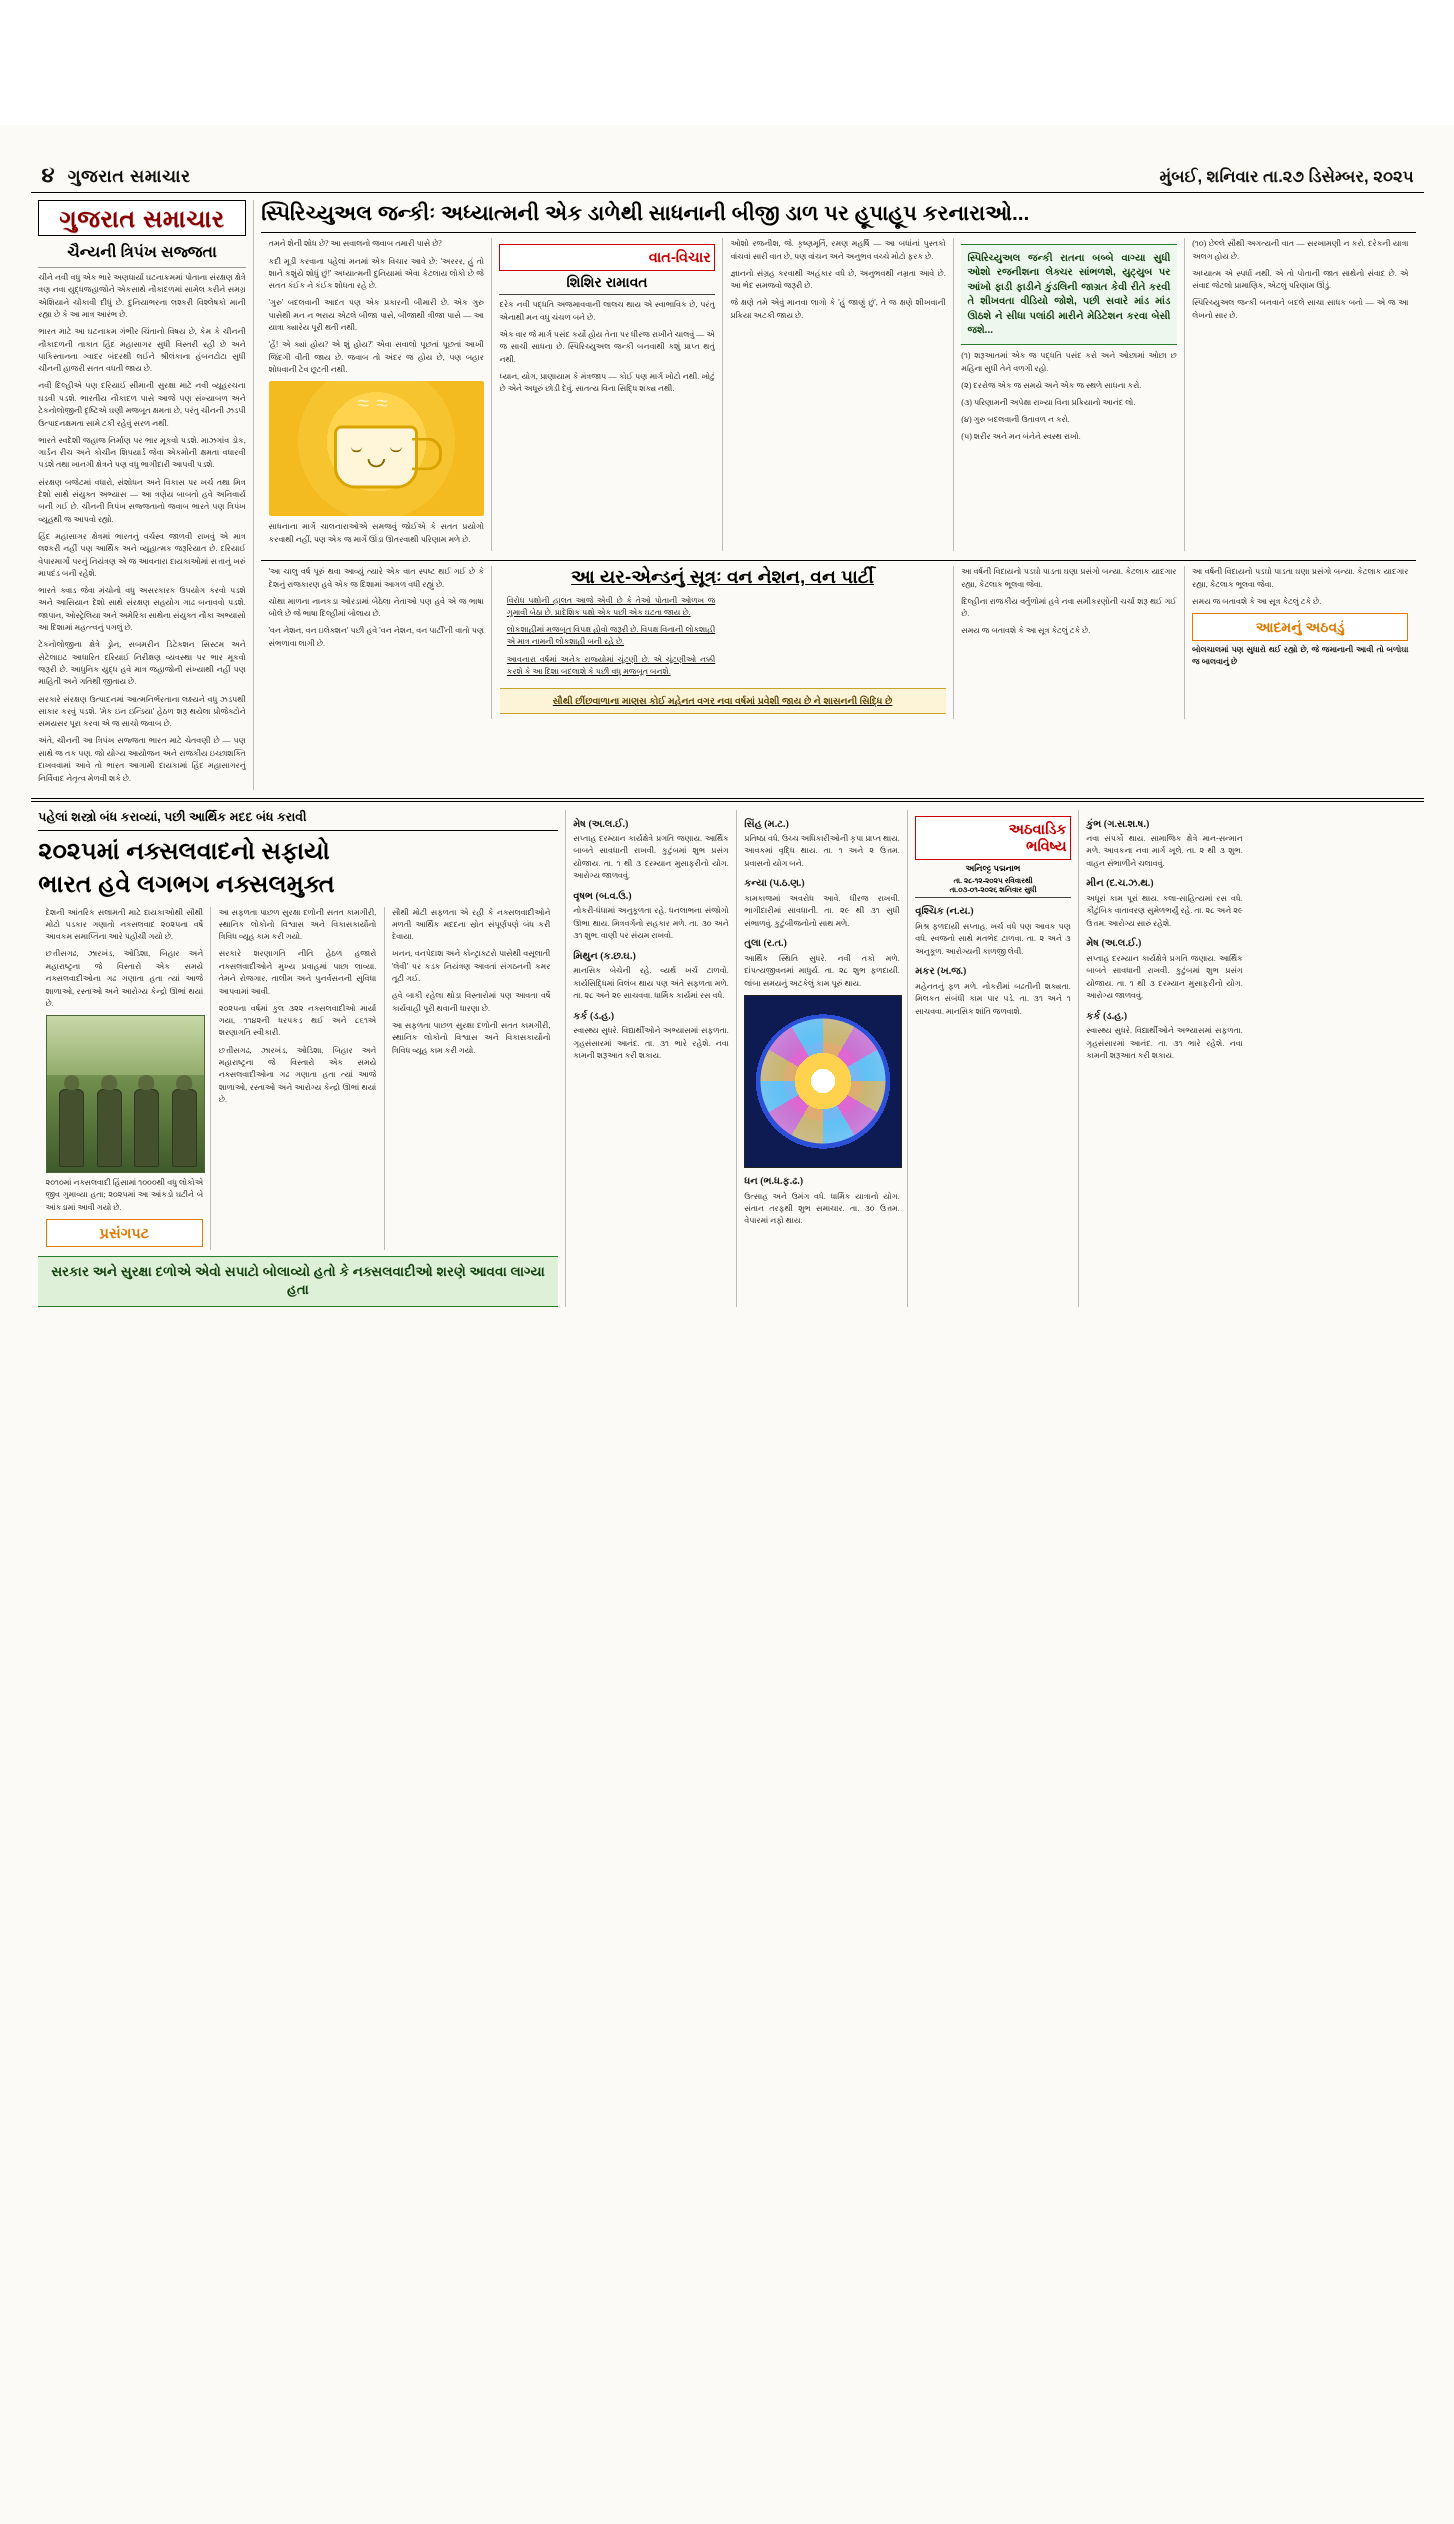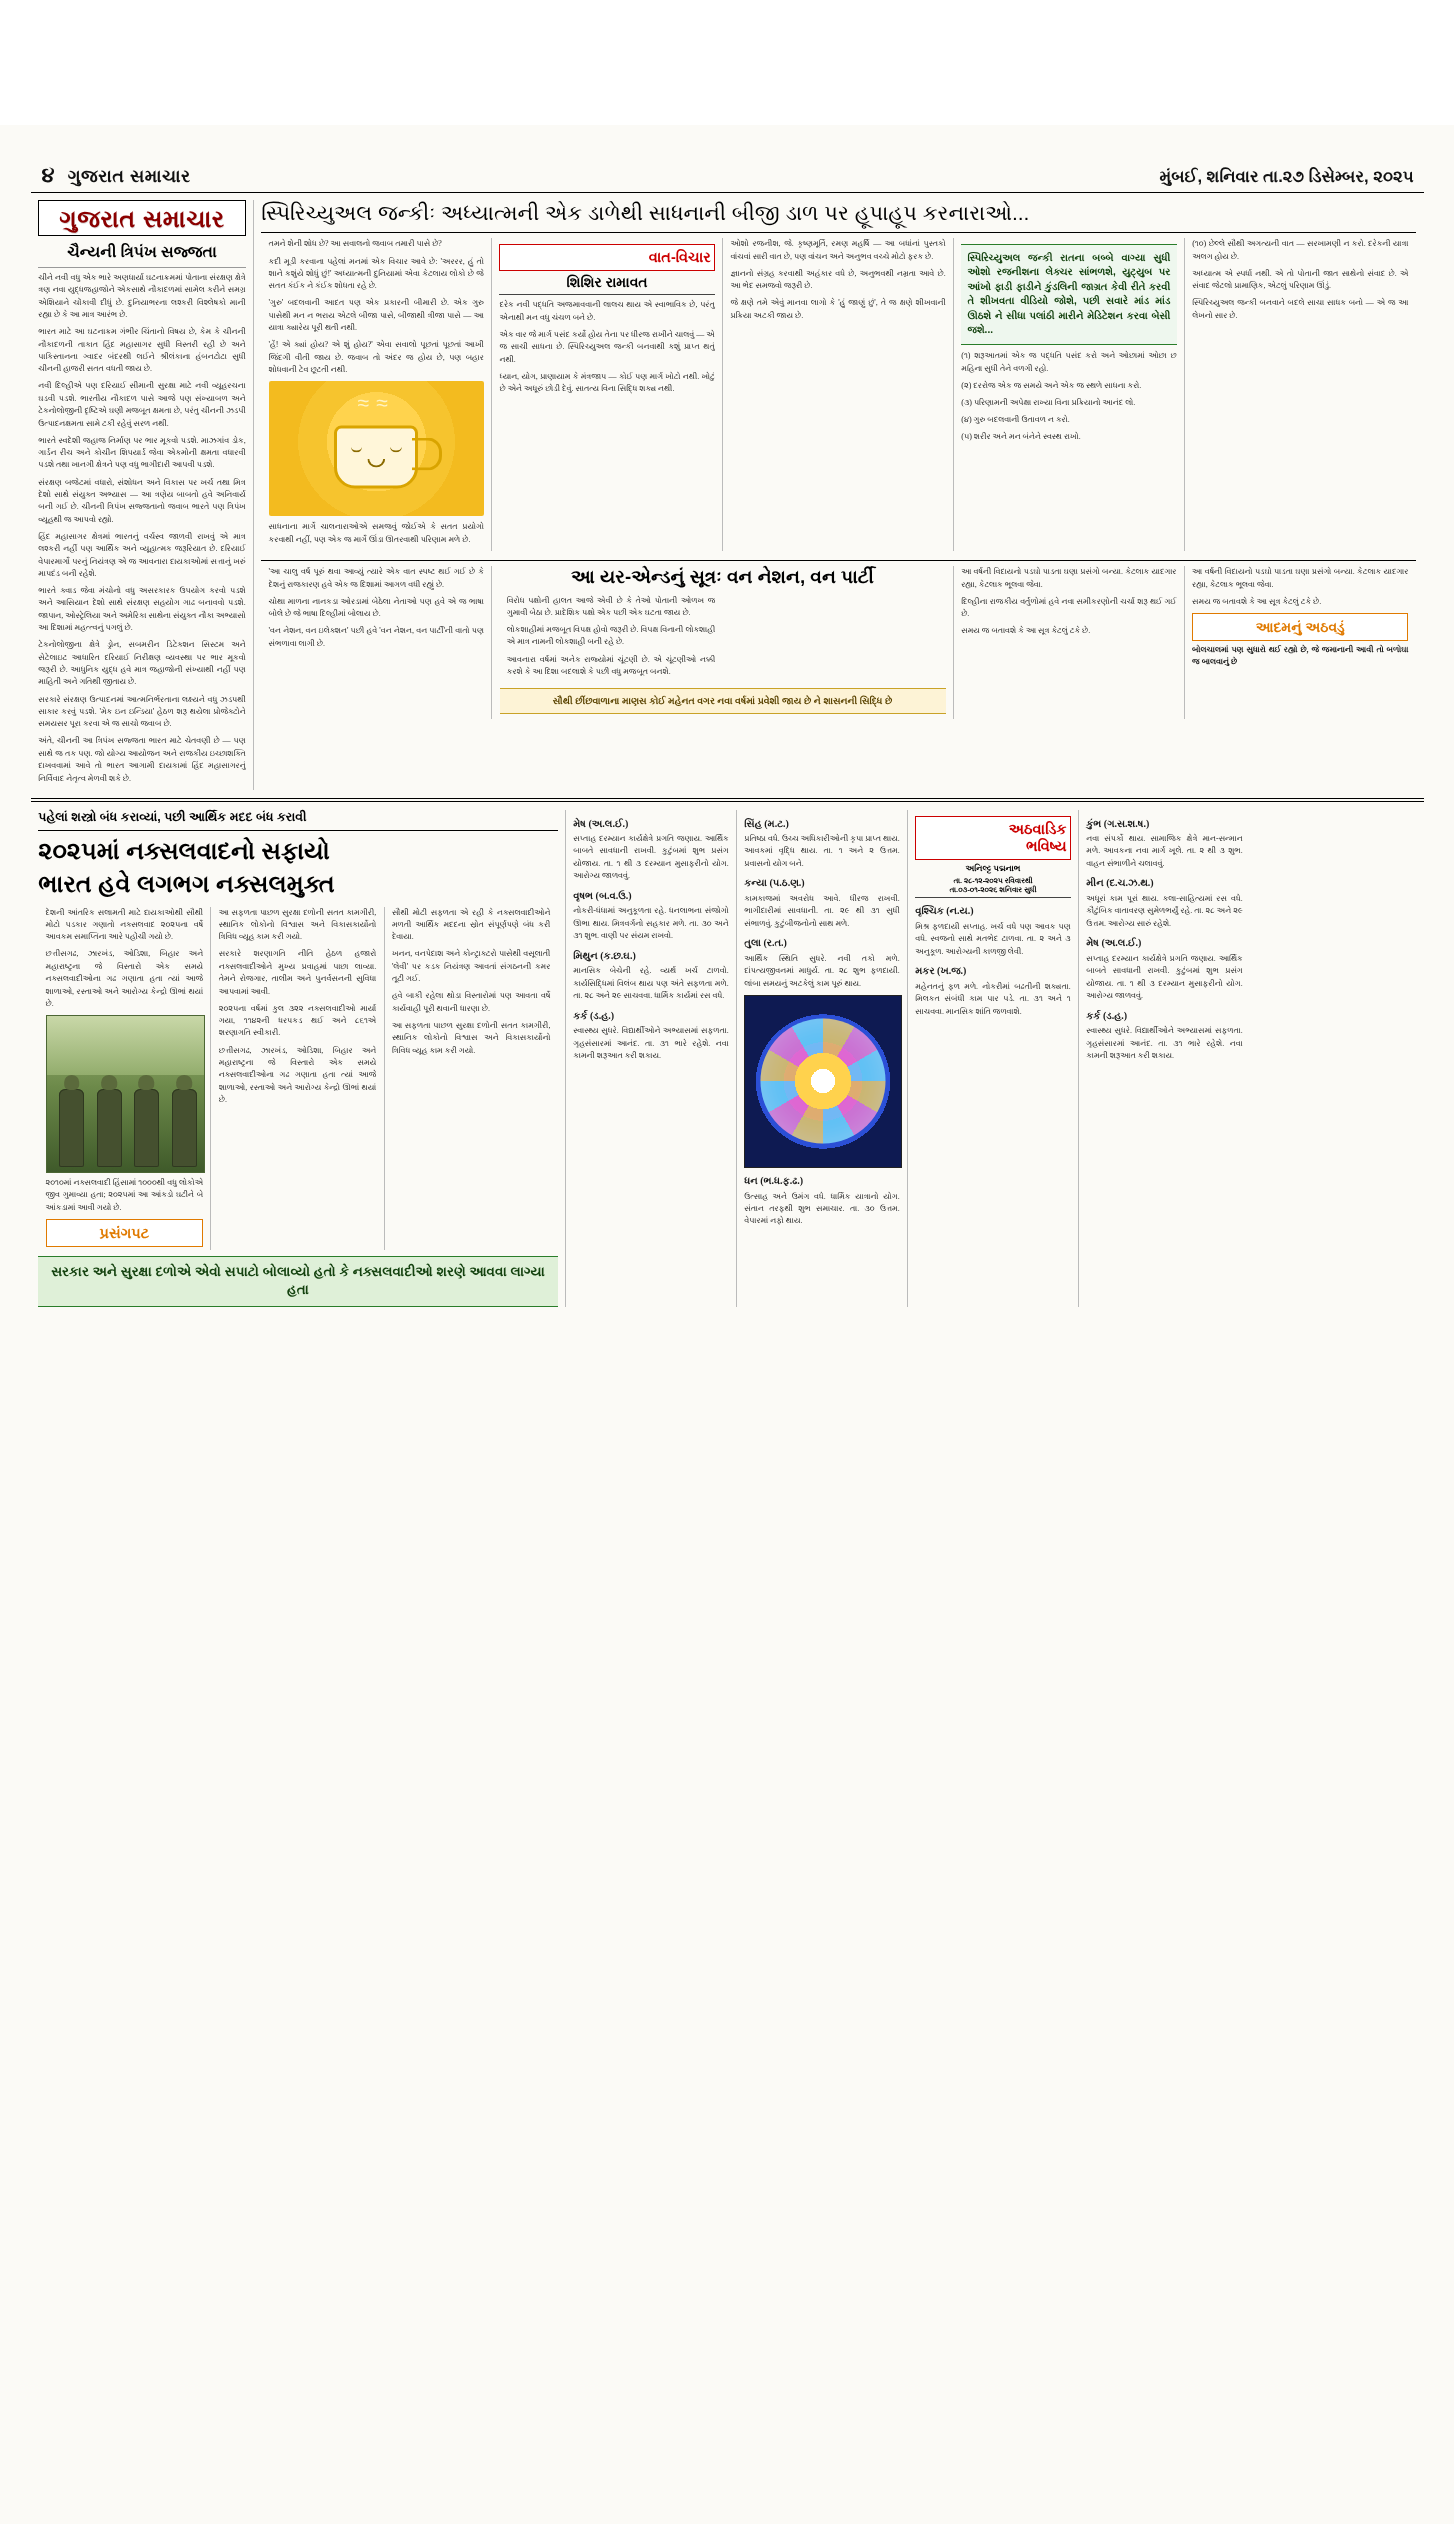--- a/index.html
+++ b/index.html
@@ -107,21 +107,21 @@
     font-size: 15.6px;
     font-weight: bold;
     text-align: center;
     margin: 6.2px 0 5.2px;
     line-height: 1.25;
   }
 
   
   .feature-title {
     font-size: 21px;
-    font-weight: normal;
+    font-weight: bold;
     line-height: 1.22;
     margin: 0 0 6.2px 0;
     color: #000;
   }
 
   
   .label-box {
     border: 1.6px solid #c00;
     background: #fff;
     text-align: right;
@@ -459,21 +459,21 @@
       <div class="rule-h" style="margin-top:9.4px;"></div>
       <div class="cols">
         <div class="col" style="width:234px;">
           <div class="body-text">
             <p>'આ ચાલુ વર્ષ પૂરું થવા આવ્યું ત્યારે એક વાત સ્પષ્ટ થઈ ગઈ છે કે દેશનું રાજકારણ હવે એક જ દિશામાં આગળ વધી રહ્યું છે.</p>
             <p>ચોથા માળના નાનકડા ઓરડામાં બેઠેલા નેતાઓ પણ હવે એ જ ભાષા બોલે છે જે ભાષા દિલ્હીમાં બોલાય છે.</p>
             <p>'વન નેશન, વન ઇલેક્શન' પછી હવે 'વન નેશન, વન પાર્ટી'ની વાતો પણ સંભળાવા લાગી છે.</p>
           </div>
         </div>
 
-        <div class="col" style="width:468px;">
+        <div class="col" style="width:468px;text-decoration:underline;">
           <div class="headline" style="font-size:18.7px; text-align:center; margin-bottom:6.2px;">આ યર-એન્ડનું સૂત્રઃ વન નેશન, વન પાર્ટી</div>
           <div class="cols">
             <div class="col" style="width:223px; border-right:none;">
               <div class="body-text">
                 <p>વિરોધ પક્ષોની હાલત આજે એવી છે કે તેઓ પોતાની ઓળખ જ ગુમાવી બેઠા છે. પ્રાદેશિક પક્ષો એક પછી એક ઘટતા જાય છે.</p>
                 <p>લોકશાહીમાં મજબૂત વિપક્ષ હોવો જરૂરી છે. વિપક્ષ વિનાની લોકશાહી એ માત્ર નામની લોકશાહી બની રહે છે.</p>
                 <p>આવનારા વર્ષમાં અનેક રાજ્યોમાં ચૂંટણી છે. એ ચૂંટણીઓ નક્કી કરશે કે આ દિશા બદલાશે કે પછી વધુ મજબૂત બનશે.</p>
               </div>
             </div>
           </div>

